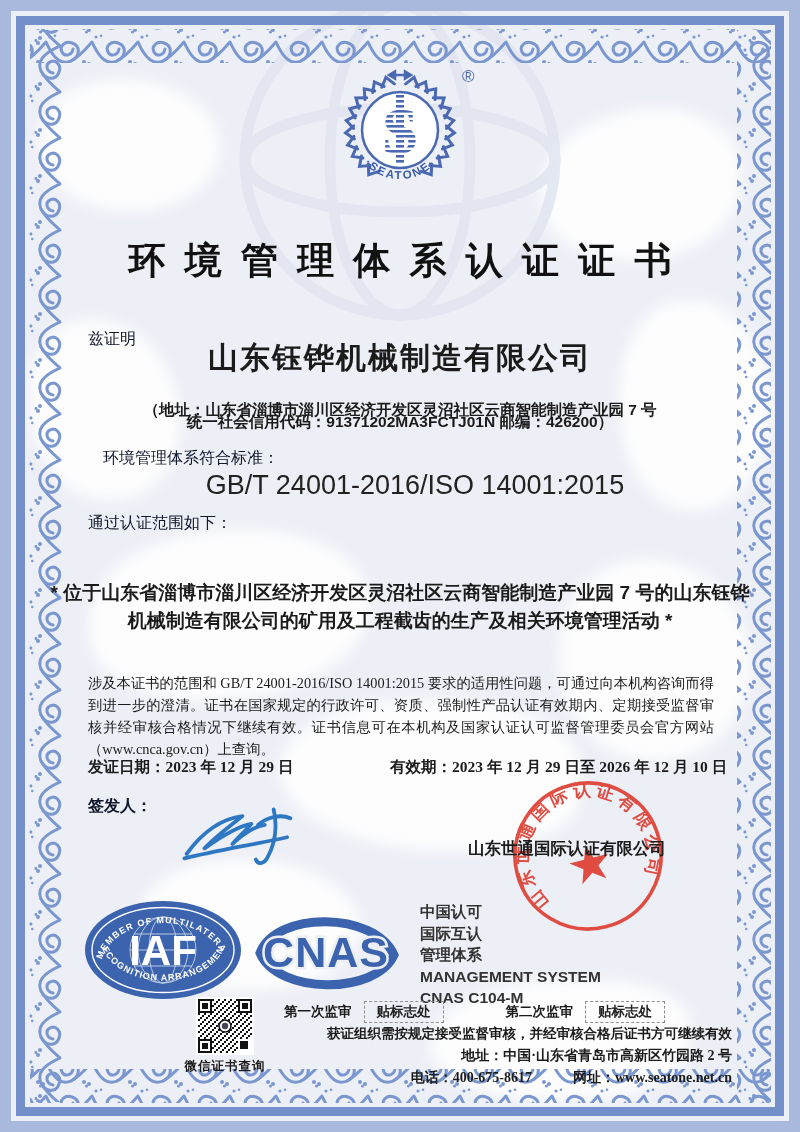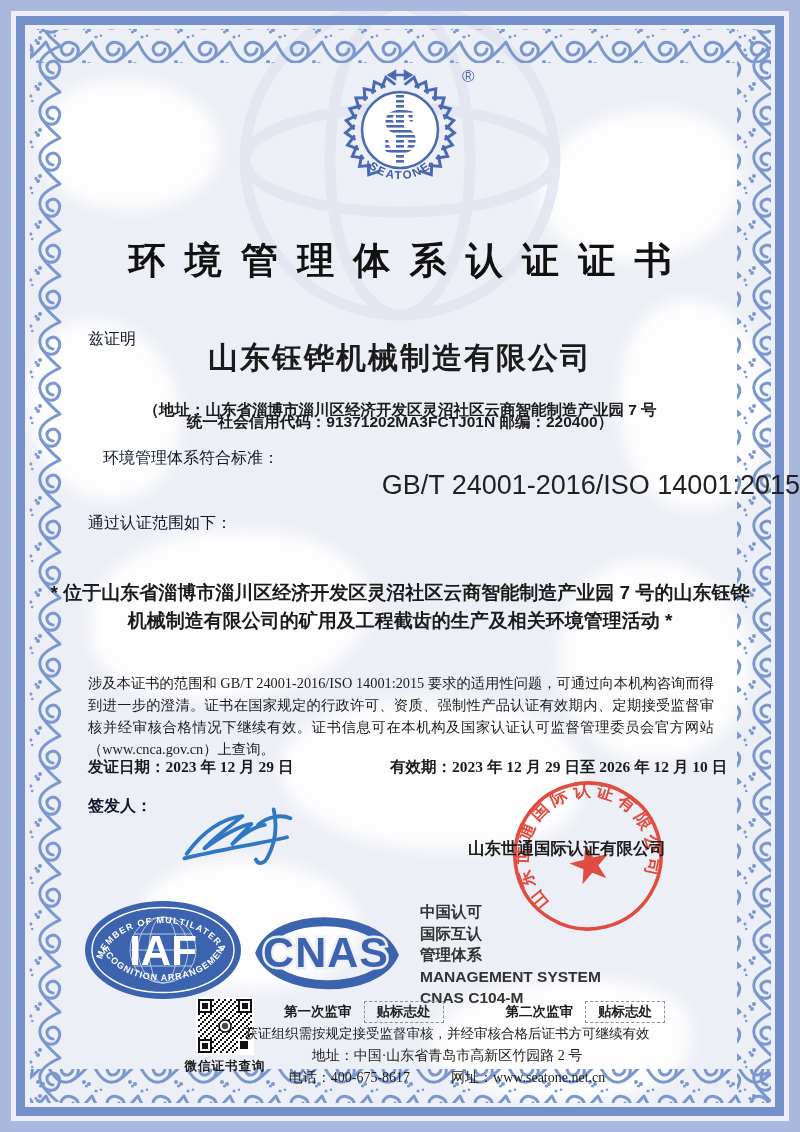--- a/index.html
+++ b/index.html
@@ -17,33 +17,33 @@
   .title{
     left:0;right:0;top:236px;text-align:center;font-weight:900;font-size:37px;
     letter-spacing:.52em;text-indent:.52em;color:#111;
   }
   .certno{right:90px;top:289px;font-size:17px;font-weight:bold;}
   .label-serif{font-size:16px;color:#0f172a;}
   .company{left:0;right:0;top:338px;text-align:center;font-size:30px;font-weight:bold;
     font-family:"Liberation Sans","DejaVu Sans",sans-serif;letter-spacing:2px;}
   .addr{left:0;right:0;text-align:center;font-size:15.5px;font-weight:bold;
     font-family:"Liberation Sans","DejaVu Sans",sans-serif;}
-  .standard{left:0;right:0;top:470px;text-align:right;font-size:27px;
+  .standard{left:0;right:0;top:470px;text-align:center;font-size:27px;
     font-family:"Liberation Sans","DejaVu Sans",sans-serif;color:#222;padding-left:30px;}
   .scope{left:0;right:0;text-align:center;font-size:19px;font-weight:bold;
     font-family:"Liberation Sans","DejaVu Sans",sans-serif;margin-top:32px;}
   .legal{left:88px;right:86px;top:672px;font-size:14.3px;line-height:22px;text-align:justify;}
   .dates{font-size:15.5px;font-weight:bold;}
   .issuer-black{left:452px;width:230px;top:838px;text-align:center;font-size:16.5px;font-weight:bold;z-index:11;}
   .accr-lines{left:420px;top:901px;font-size:15.5px;font-weight:bold;line-height:21.5px;
     font-family:"Liberation Sans","DejaVu Sans",sans-serif;color:#333;}
   .qr-label{left:172px;top:1058px;width:106px;text-align:center;font-size:12.5px;font-weight:bold;letter-spacing:1px;}
   .audit-row{left:284px;top:1001px;display:flex;align-items:center;font-size:13.5px;font-weight:bold;}
   .sticker-box{border:1.5px dashed #8f8f8f;padding:1px 12px;margin-left:12px;color:#222;}
-  .foot-center{left:150px;right:56px;text-align:center;font-weight:normal;}
+  .foot-center{left:150px;right:68px;text-align:right;font-weight:bold;}
   .sig-svg{left:180px;top:800px;}
 </style>
 </head>
 <body>
 
 <div id="cert">
 
   <div class="layer-wm">
     <div class="wm" style="left:40px;top:80px;width:180px;height:130px;"></div>
     <div class="wm" style="left:540px;top:110px;width:200px;height:150px;border-radius:60% 40% 55% 45%;"></div>
@@ -154,21 +154,21 @@
       </text>
       <text x="62" y="-48" font-size="17" fill="#4a69b2" font-family="Liberation Sans, DejaVu Sans, sans-serif">®</text>
     </svg>
 
     <div class="abs title">环境管理体系认证证书</div>
 
 
     <div class="abs label-serif" style="left:88px;top:329px;">兹证明</div>
     <div class="abs company">山东钰铧机械制造有限公司</div>
     <div class="abs addr" style="top:400px;">（地址：山东省淄博市淄川区经济开发区灵沼社区云商智能制造产业园 7 号</div>
-    <div class="abs addr" style="top:412px;">统一社会信用代码：91371202MA3FCTJ01N 邮编：220400）</div>
+    <div class="abs addr" style="top:412px;">统一社会信用代码：91371202MA3FCTJ01N 邮编：426200）</div>
 
     <div class="abs label-serif" style="left:103px;top:448px;">环境管理体系符合标准：</div>
     <div class="abs standard">GB/T 24001-2016/ISO 14001:2015</div>
 
     <div class="abs label-serif" style="left:88px;top:513px;">通过认证范围如下：</div>
     <div class="abs scope" style="top:548px;">* 位于山东省淄博市淄川区经济开发区灵沼社区云商智能制造产业园 7 号的山东钰铧</div>
     <div class="abs scope" style="top:576px;">机械制造有限公司的矿用及工程截齿的生产及相关环境管理活动 *</div>
 
     <div class="abs legal">涉及本证书的范围和 GB/T 24001-2016/ISO 14001:2015 要求的适用性问题，可通过向本机构咨询而得到进一步的澄清。证书在国家规定的行政许可、资质、强制性产品认证有效期内、定期接受监督审核并经审核合格情况下继续有效。证书信息可在本机构及国家认证认可监督管理委员会官方网站（www.cnca.gov.cn）上查询。</div>
 

